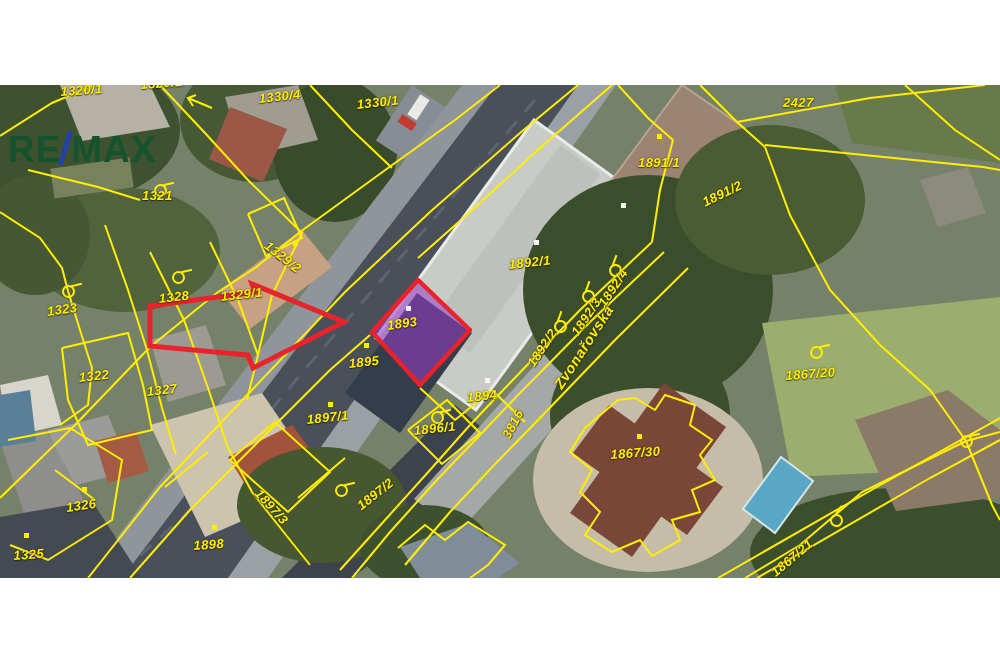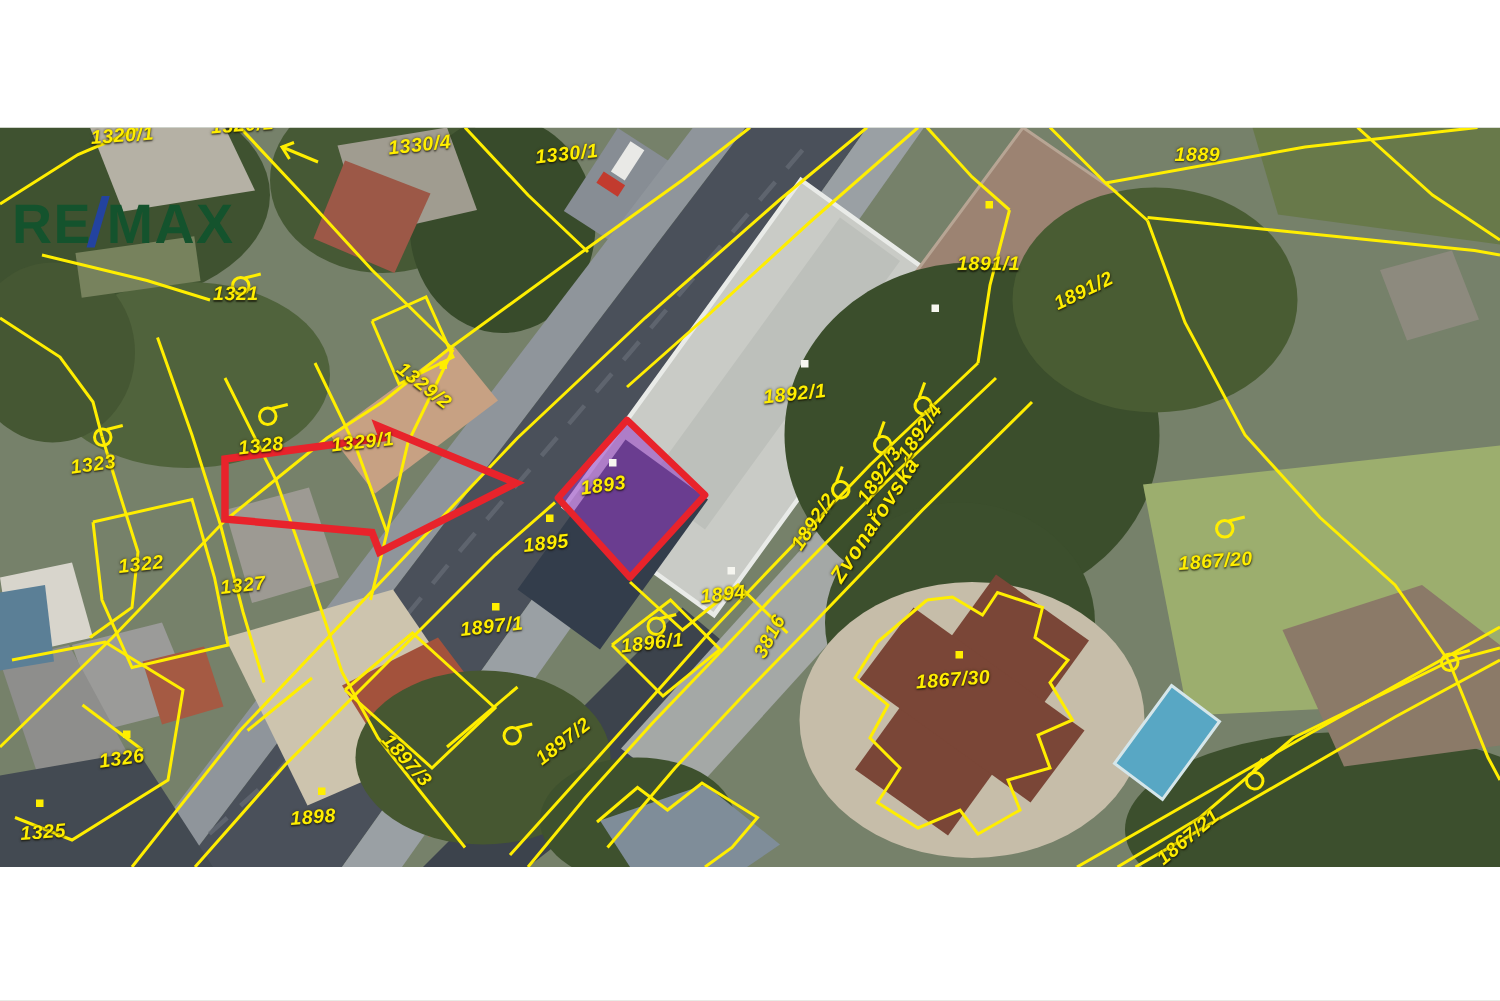--- a/index.html
+++ b/index.html
@@ -149,22 +149,22 @@
       <polygon points="418,195 470,245 420,300 372,247" fill="rgba(152,62,202,0.55)" stroke="#e8232b" stroke-width="4.5" stroke-linejoin="round"></polygon>
 
       <polygon points="150,221 255,207 252,199 344,237 253,283 248,270 150,261" fill="none" stroke="#e8232b" stroke-width="5" stroke-linejoin="miter"></polygon>
     </svg>
 
     <div id="overlay-labels">
         <div class="plabel" style="left: 60px; top: -1px; transform: rotate(-4deg);">1320/1</div>
         <div class="plabel" style="left: 140px; top: -8px; transform: rotate(-4deg);">1320/1</div>
         <div class="plabel" style="left: 258px; top: 6px; transform: rotate(-6deg);">1330/4</div>
         <div class="plabel" style="left: 356px; top: 12px; transform: rotate(-6deg);">1330/1</div>
-        <div class="plabel" style="left: 783px; top: 10px; transform: rotate(0deg);">1889</div>
-        <div class="plabel" style="left: 638px; top: 83px; transform: rotate(0deg); text-align: center;">1891/1</div>
+        <div class="plabel" style="left: 783px; top: 10px; transform: rotate(0deg);">2427</div>
+        <div class="plabel" style="left: 638px; top: 70px; transform: rotate(0deg); text-align: center;">1891/1</div>
         <div class="plabel" style="left: 700px; top: 111px; transform: rotate(-26deg);">1891/2</div>
         <div class="plabel" style="left: 142px; top: 103px; transform: rotate(0deg);">1321</div>
         <div class="plabel" style="left: 46px; top: 219px; transform: rotate(-8deg);">1323</div>
         <div class="plabel" style="left: 158px; top: 206px; transform: rotate(-6deg);">1328</div>
         <div class="plabel" style="left: 220px; top: 204px; transform: rotate(-6deg);">1329/1</div>
         <div class="plabel" style="left: 271px; top: 153px; transform: rotate(38deg);">1329/2</div>
         <div class="plabel" style="left: 78px; top: 285px; transform: rotate(-6deg);">1322</div>
         <div class="plabel" style="left: 146px; top: 299px; transform: rotate(-6deg);">1327</div>
         <div class="plabel" style="left: 508px; top: 172px; transform: rotate(-6deg);">1892/1</div>
         <div class="plabel" style="left: 386px; top: 233px; transform: rotate(-8deg);">1893</div>

